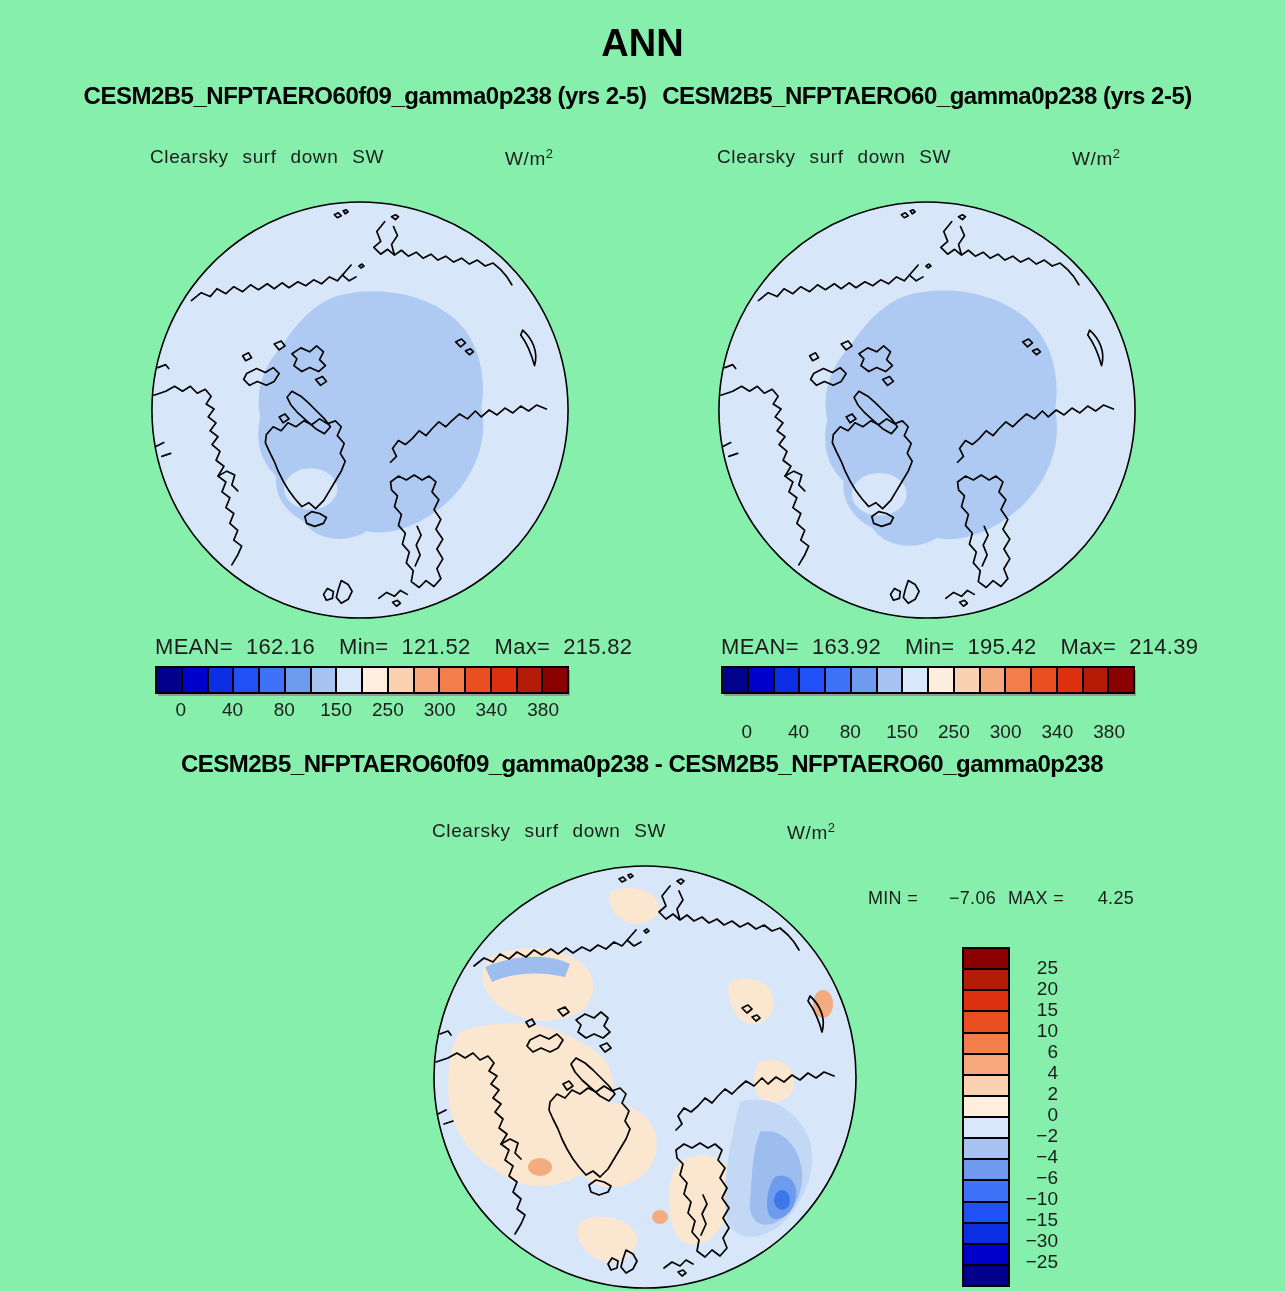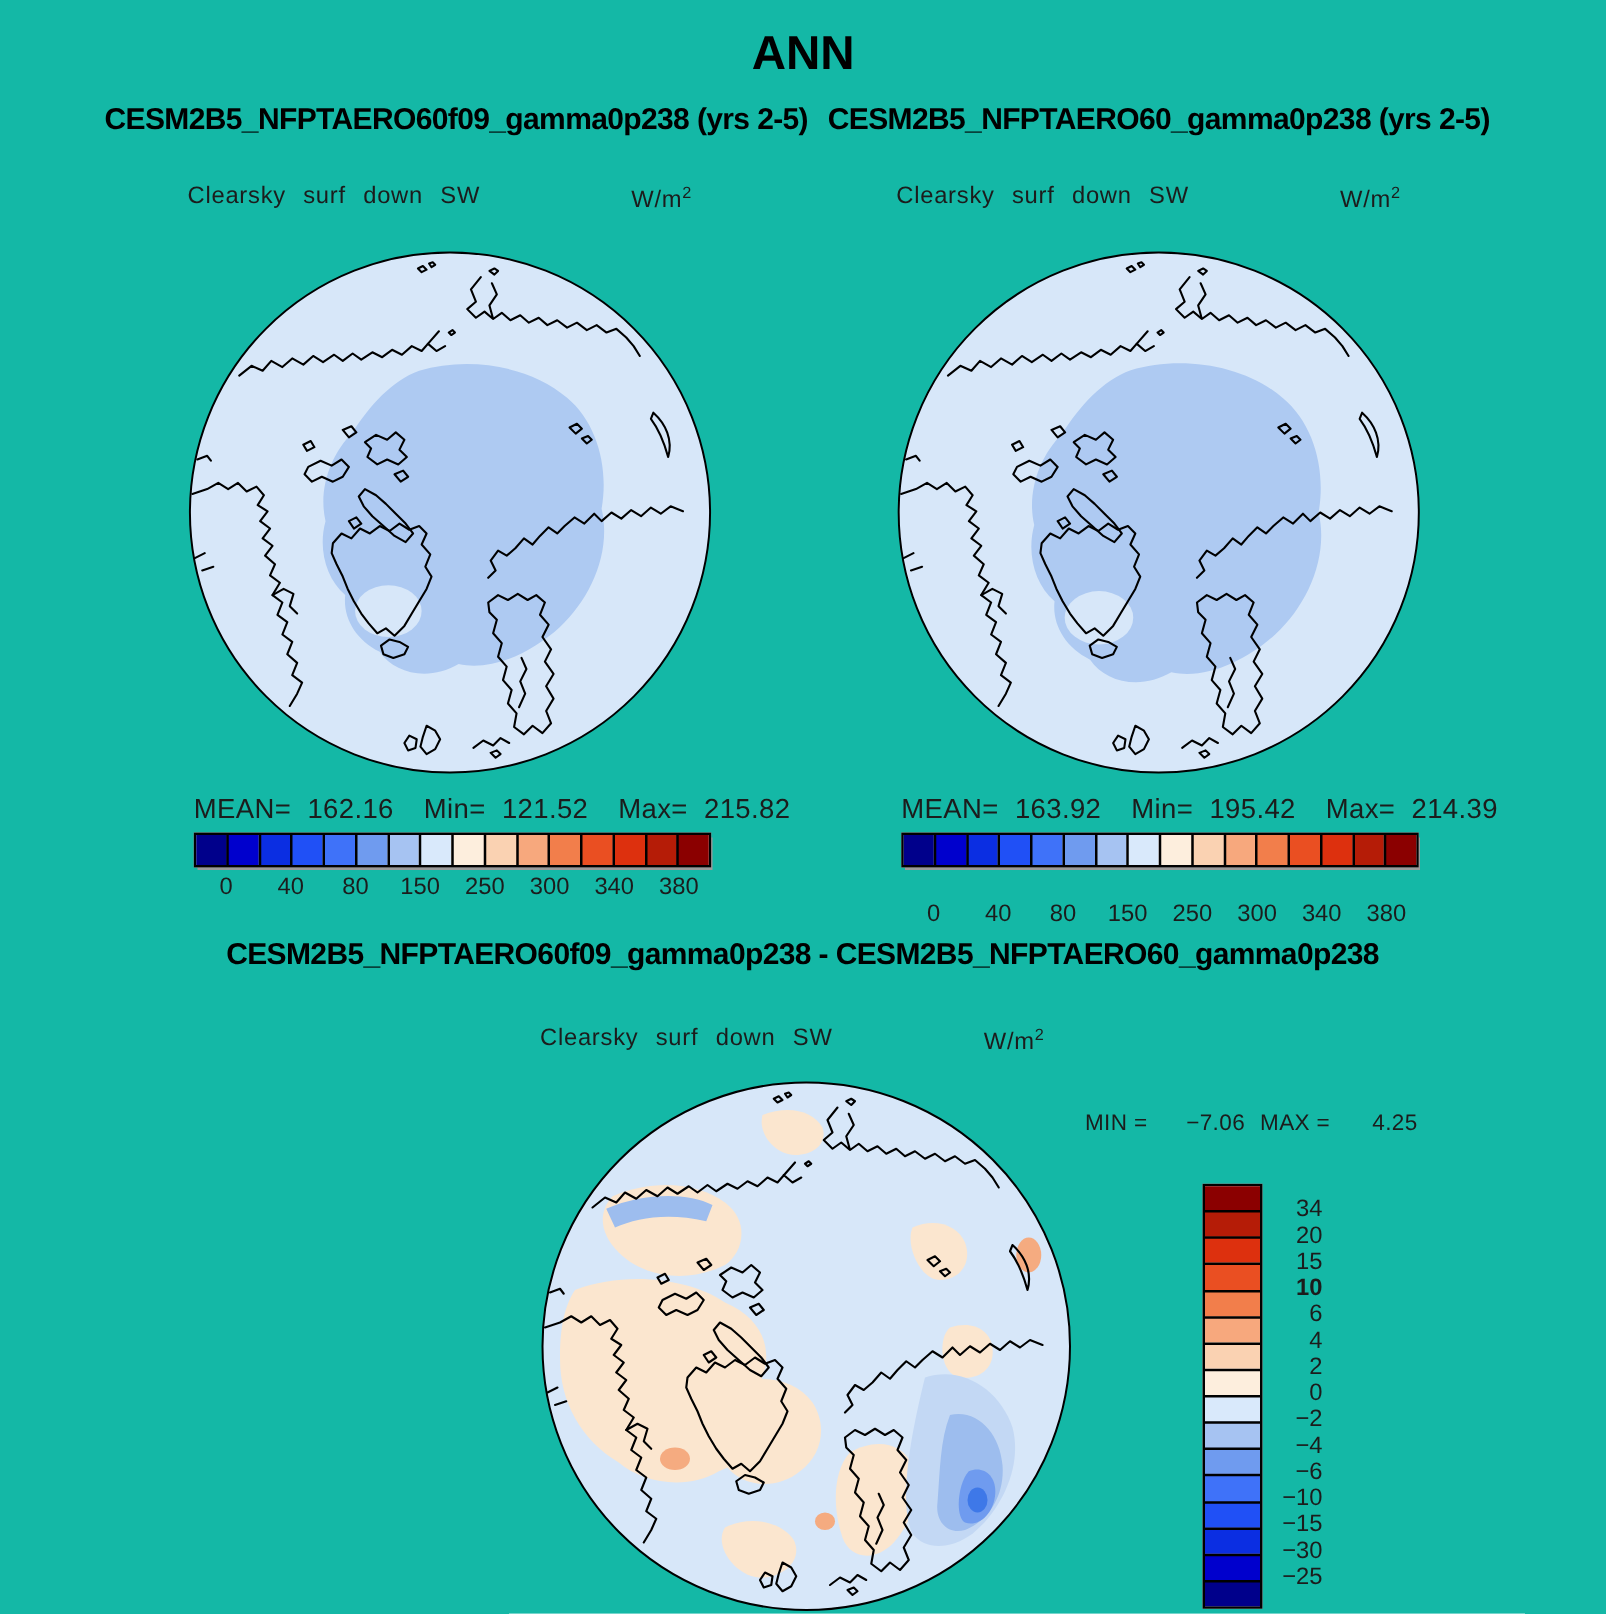--- a/index.html
+++ b/index.html
@@ -1,16 +1,16 @@
 <!DOCTYPE html>
 <html><head>
 <meta charset="utf-8">
 <style>
   html,body{margin:0;padding:0;background:#fff;}
-  .page{position:relative;width:1285px;height:1291px;background:#14b8a6;overflow:hidden;
+  .page{position:relative;width:1285px;height:1291px;background:#86efac;overflow:hidden;
         font-family:"Liberation Sans","DejaVu Sans",sans-serif;color:#000;}
   .abs{position:absolute;}
   .main-title{top:22px;left:0;width:1285px;text-align:center;font-size:38px;font-weight:bold;letter-spacing:0px;}
   .subtitle{top:82px;font-size:24px;font-weight:bold;letter-spacing:-0.5px;text-align:center;white-space:nowrap;}
   .subtitle.left{left:65px;width:600px;}
   .subtitle.right{left:627px;width:600px;}
   .diff-title{top:750px;left:142px;width:1000px;text-align:center;font-size:24px;font-weight:bold;letter-spacing:-0.5px;white-space:nowrap;}
   .caption-row{height:26px;font-size:19px;color:#1c1c1c;letter-spacing:0.6px;white-space:nowrap;}
   .caption-row .cap{position:absolute;left:2px;top:0;word-spacing:8px;}
   .caption-row .units{position:absolute;left:357px;top:0;}
@@ -223,24 +223,24 @@
       <div class="cell" style="background: rgb(217, 233, 251);"></div>
       <div class="cell" style="background: rgb(166, 195, 242);"></div>
       <div class="cell" style="background: rgb(111, 155, 239);"></div>
       <div class="cell" style="background: rgb(63, 114, 249);"></div>
       <div class="cell" style="background: rgb(32, 80, 246);"></div>
       <div class="cell" style="background: rgb(11, 46, 226);"></div>
       <div class="cell" style="background: rgb(0, 0, 205);"></div>
       <div class="cell" style="background: rgb(0, 0, 139);"></div>
     </div>
   <div class="abs ticks-v" style="left:1014px;top:947px;height:336px;">
-      <span class="tick" style="top: 6.25%;">34</span>
+      <span class="tick" style="top: 6.25%;">25</span>
       <span class="tick" style="top: 12.5%;">20</span>
       <span class="tick" style="top: 18.75%;">15</span>
-      <span class="tick" style="top: 25%; font-weight: bold;">10</span>
+      <span class="tick" style="top: 25%;">10</span>
       <span class="tick" style="top: 31.25%;">6</span>
       <span class="tick" style="top: 37.5%;">4</span>
       <span class="tick" style="top: 43.75%;">2</span>
       <span class="tick" style="top: 50%;">0</span>
       <span class="tick" style="top: 56.25%;">−2</span>
       <span class="tick" style="top: 62.5%;">−4</span>
       <span class="tick" style="top: 68.75%;">−6</span>
       <span class="tick" style="top: 75%;">−10</span>
       <span class="tick" style="top: 81.25%;">−15</span>
       <span class="tick" style="top: 87.5%;">−30</span>

